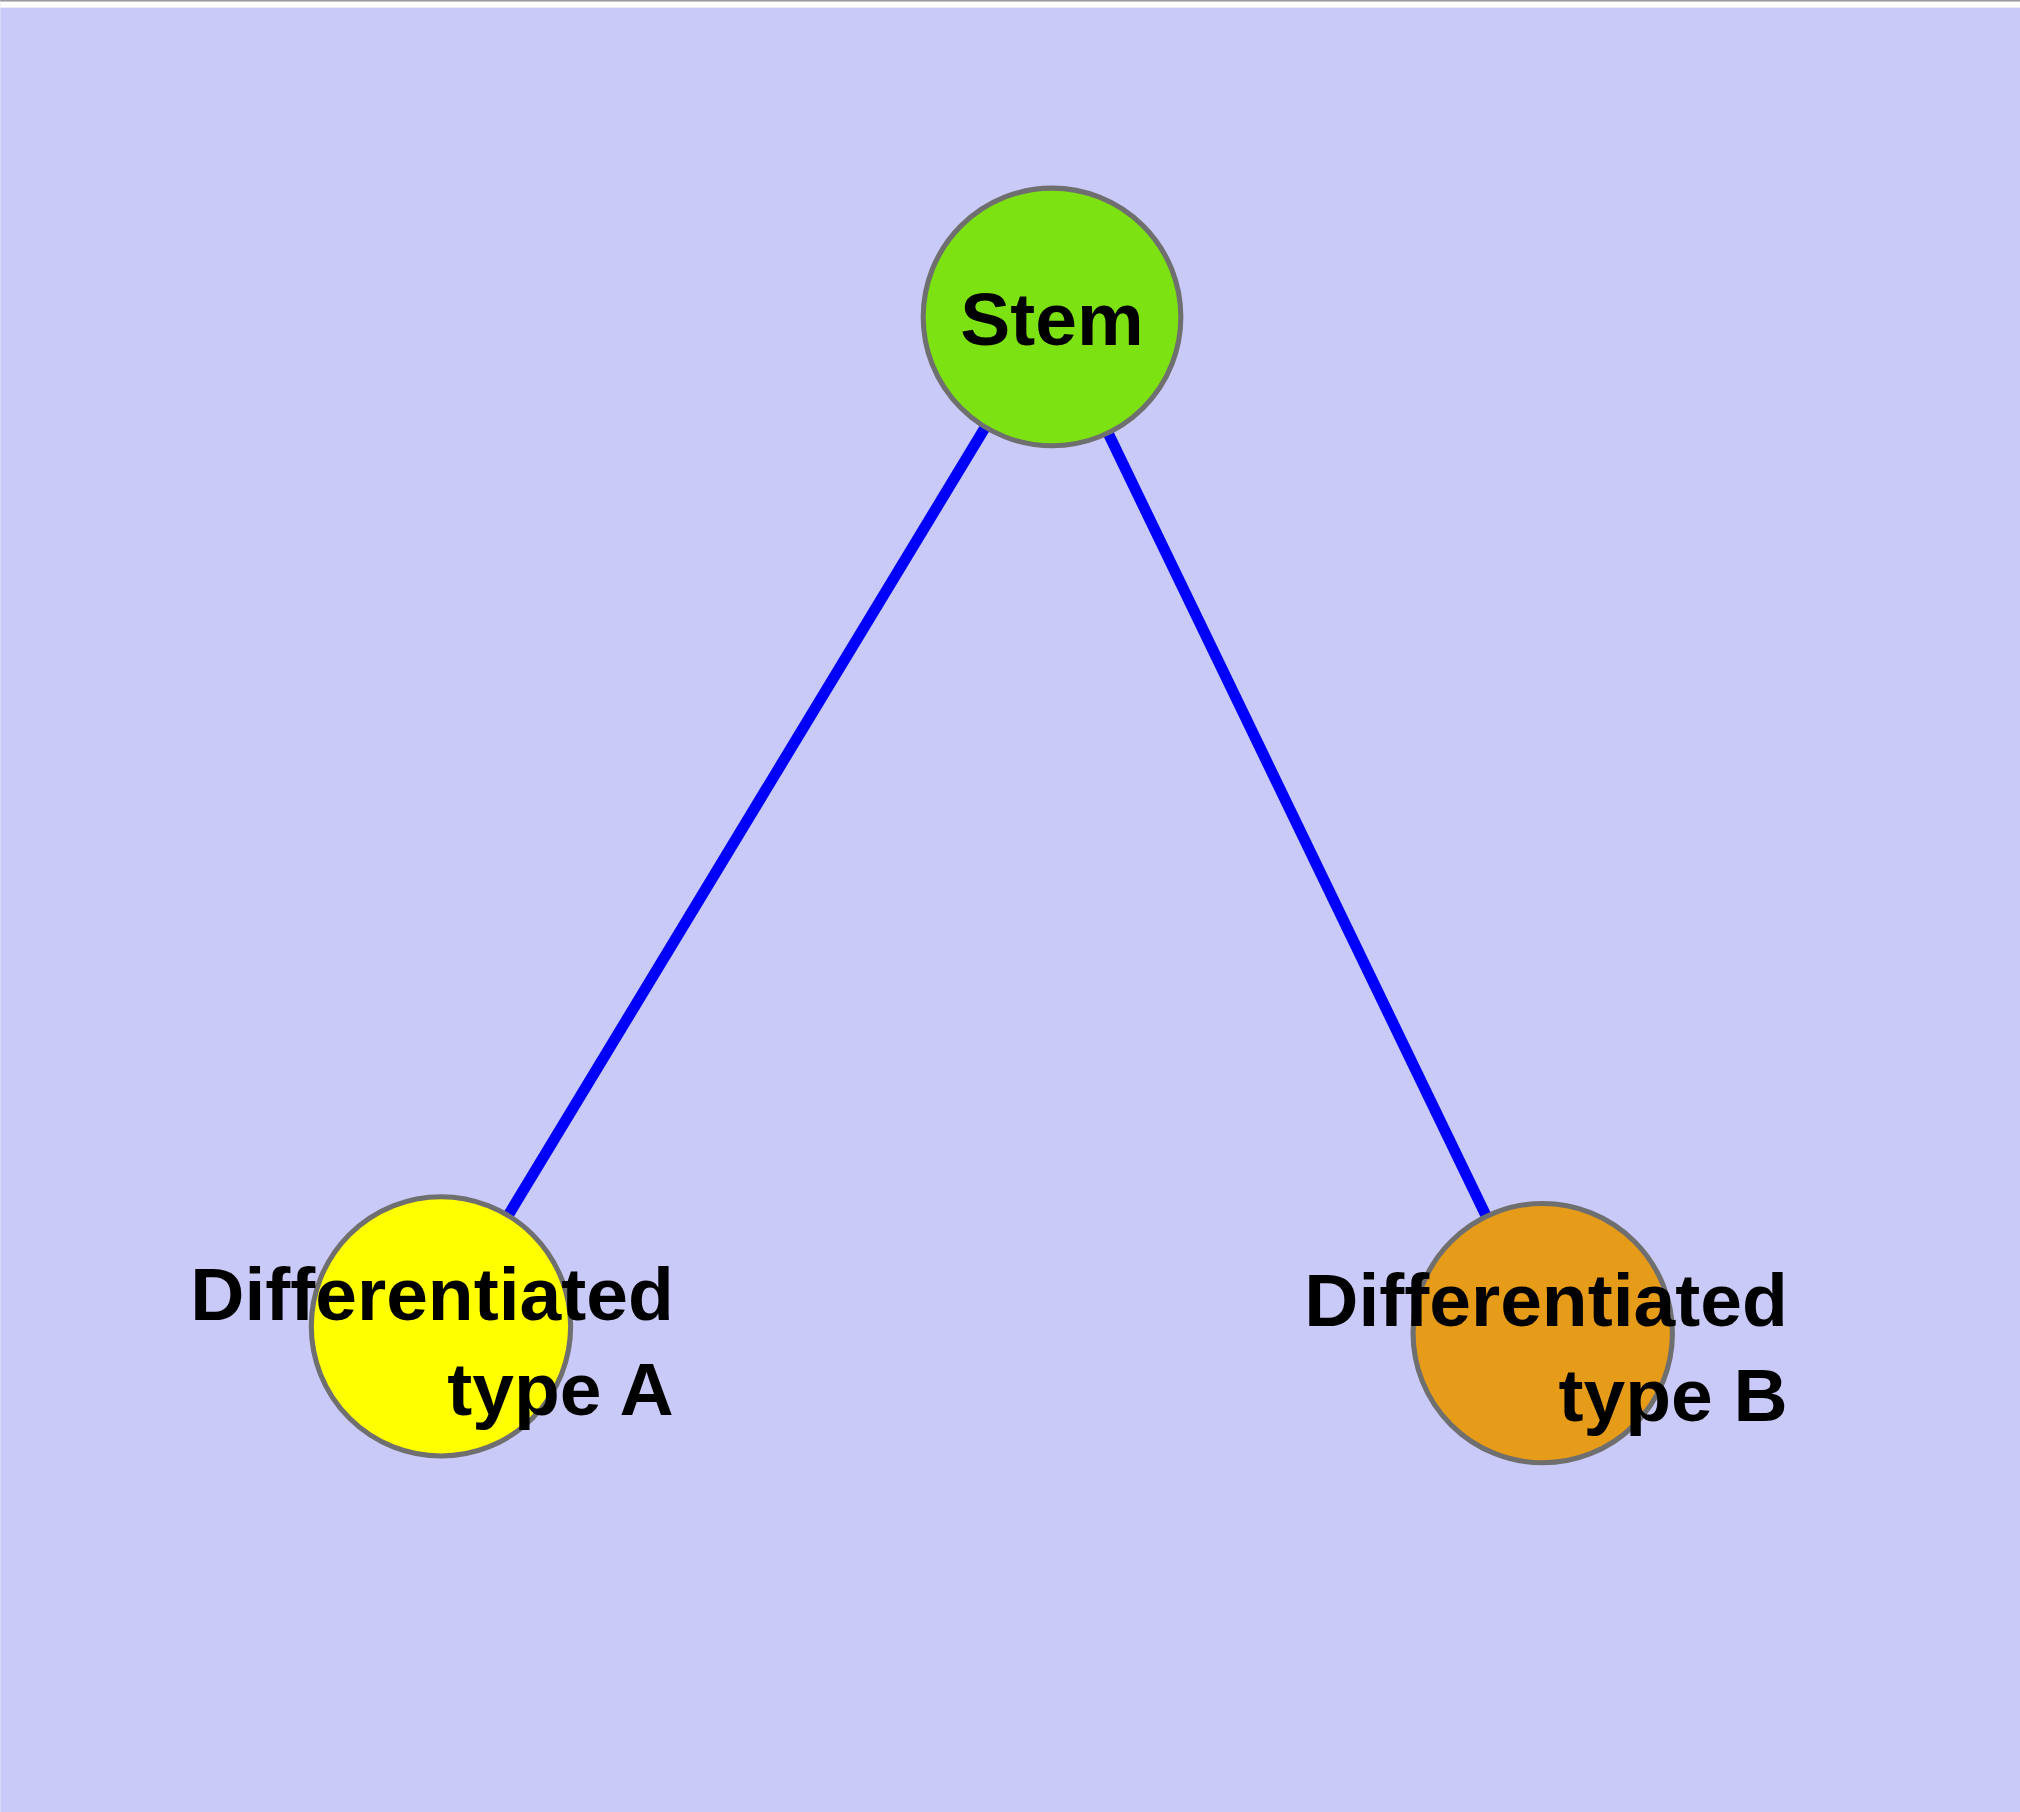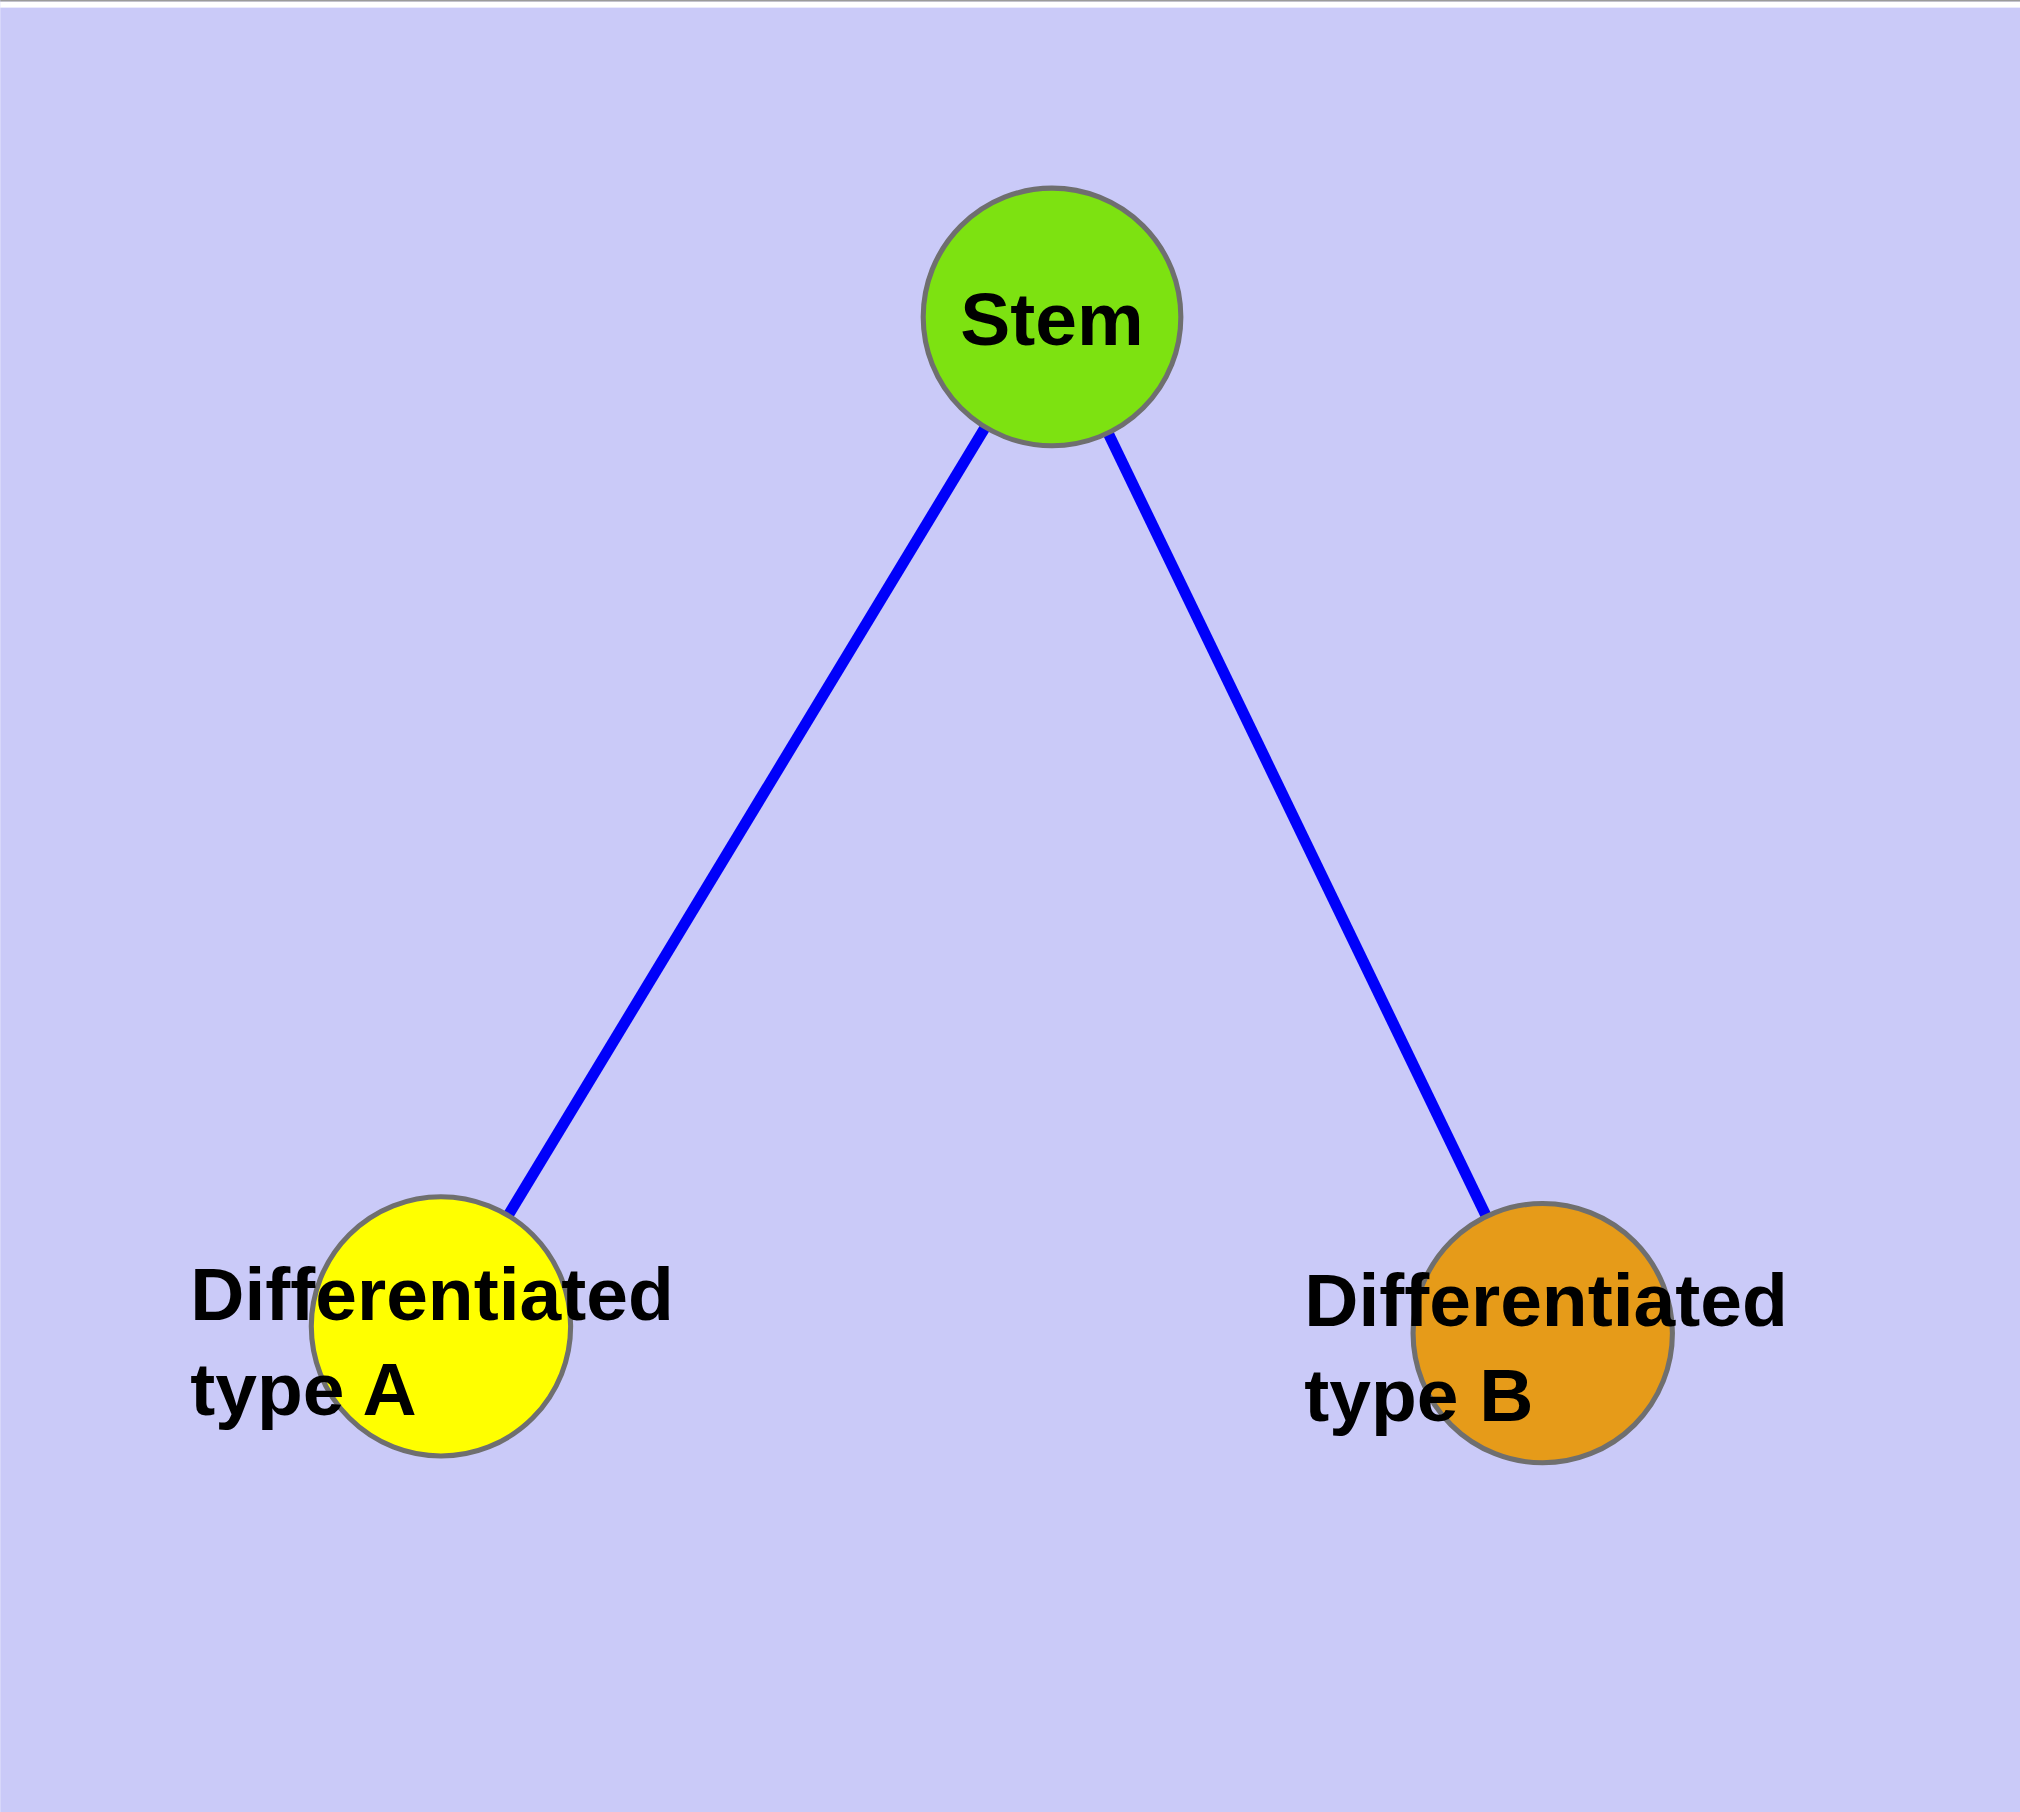--- a/index.html
+++ b/index.html
@@ -16,21 +16,21 @@
   }
   .stage svg {
     position: absolute;
     left: 0;
     top: 0;
     display: block;
   }
   .node-label {
     position: absolute;
     transform: translate(-50%, -50%);
-    text-align: left;
+    text-align: right;
     white-space: pre-line;
     font-weight: bold;
     font-size: 75px;
     line-height: 95px;
     color: #000000;
     letter-spacing: 0px;
   }
   .label-stem   { left: 1052px; top: 319px;  }
   .label-type-a { left: 432px;  top: 1342px; }
   .label-type-b { left: 1546px; top: 1348px; }

